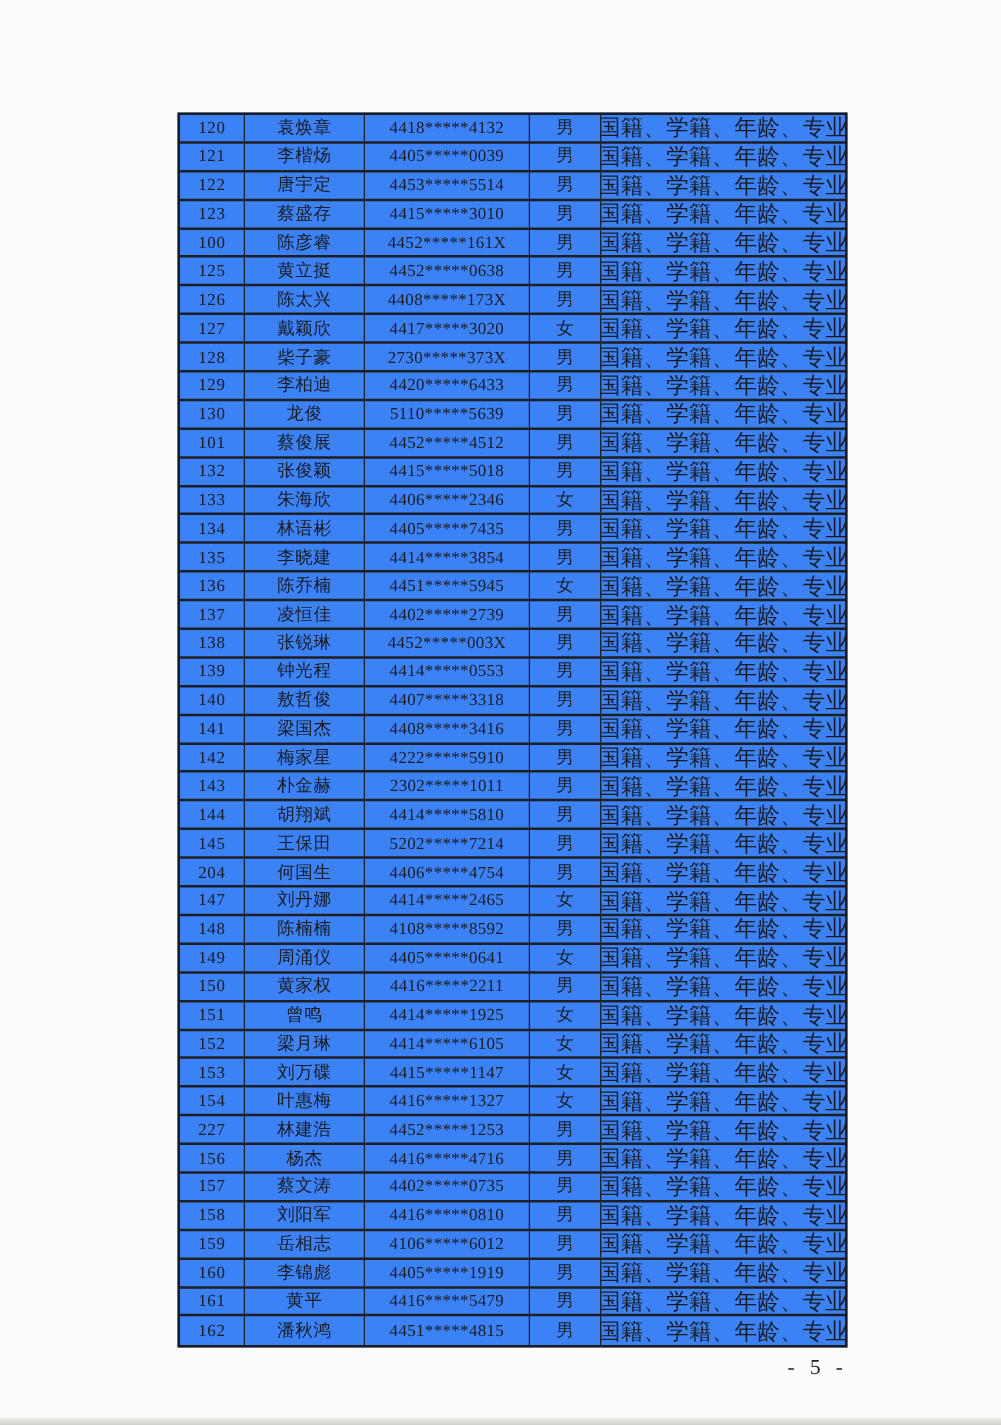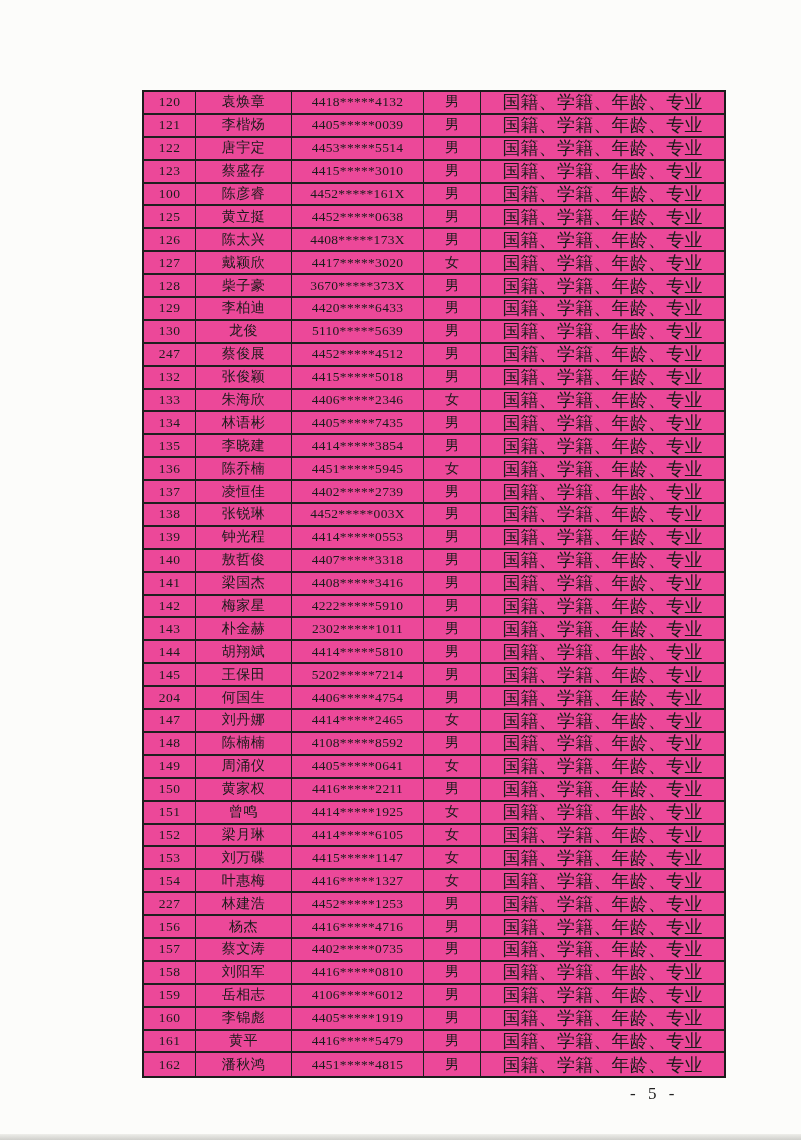--- a/index.html
+++ b/index.html
@@ -25,24 +25,24 @@
     left: 0;
     bottom: 0;
     width: 801px;
     height: 6px;
     background: linear-gradient(to bottom, #eeeeea, #cfcfcb);
   }
   .roster-table {
     position: absolute;
     left: 142px;
     top: 90px;
-    width: 584px;
+    width: 536px;
     border: 2px solid #1c1c1c;
     box-sizing: border-box;
-    background: #ec4899;
+    background: #3b82f6;
   }
   .row {
     display: grid;
     grid-template-columns: 52px 96px 132px 57px auto;
     height: 22.9px;
     box-sizing: border-box;
     border-bottom: 2px solid #1f1f1f;
   }
   .row:last-child {
     border-bottom: none;
@@ -146,40 +146,40 @@
       <div class="row">
     <div class="cell no">127</div>
     <div class="cell name">戴颖欣</div>
     <div class="cell idnum">4417*****3020</div>
     <div class="cell gender">女</div>
     <div class="cell items">国籍、学籍、年龄、专业</div>
   </div>
       <div class="row">
     <div class="cell no">128</div>
     <div class="cell name">柴子豪</div>
-    <div class="cell idnum">3670*****373X</div>
+    <div class="cell idnum">2730*****373X</div>
     <div class="cell gender">男</div>
     <div class="cell items">国籍、学籍、年龄、专业</div>
   </div>
       <div class="row">
     <div class="cell no">129</div>
     <div class="cell name">李柏迪</div>
     <div class="cell idnum">4420*****6433</div>
     <div class="cell gender">男</div>
     <div class="cell items">国籍、学籍、年龄、专业</div>
   </div>
       <div class="row">
     <div class="cell no">130</div>
     <div class="cell name">龙俊</div>
     <div class="cell idnum">5110*****5639</div>
     <div class="cell gender">男</div>
     <div class="cell items">国籍、学籍、年龄、专业</div>
   </div>
       <div class="row">
-    <div class="cell no">247</div>
+    <div class="cell no">101</div>
     <div class="cell name">蔡俊展</div>
     <div class="cell idnum">4452*****4512</div>
     <div class="cell gender">男</div>
     <div class="cell items">国籍、学籍、年龄、专业</div>
   </div>
       <div class="row">
     <div class="cell no">132</div>
     <div class="cell name">张俊颖</div>
     <div class="cell idnum">4415*****5018</div>
     <div class="cell gender">男</div>

